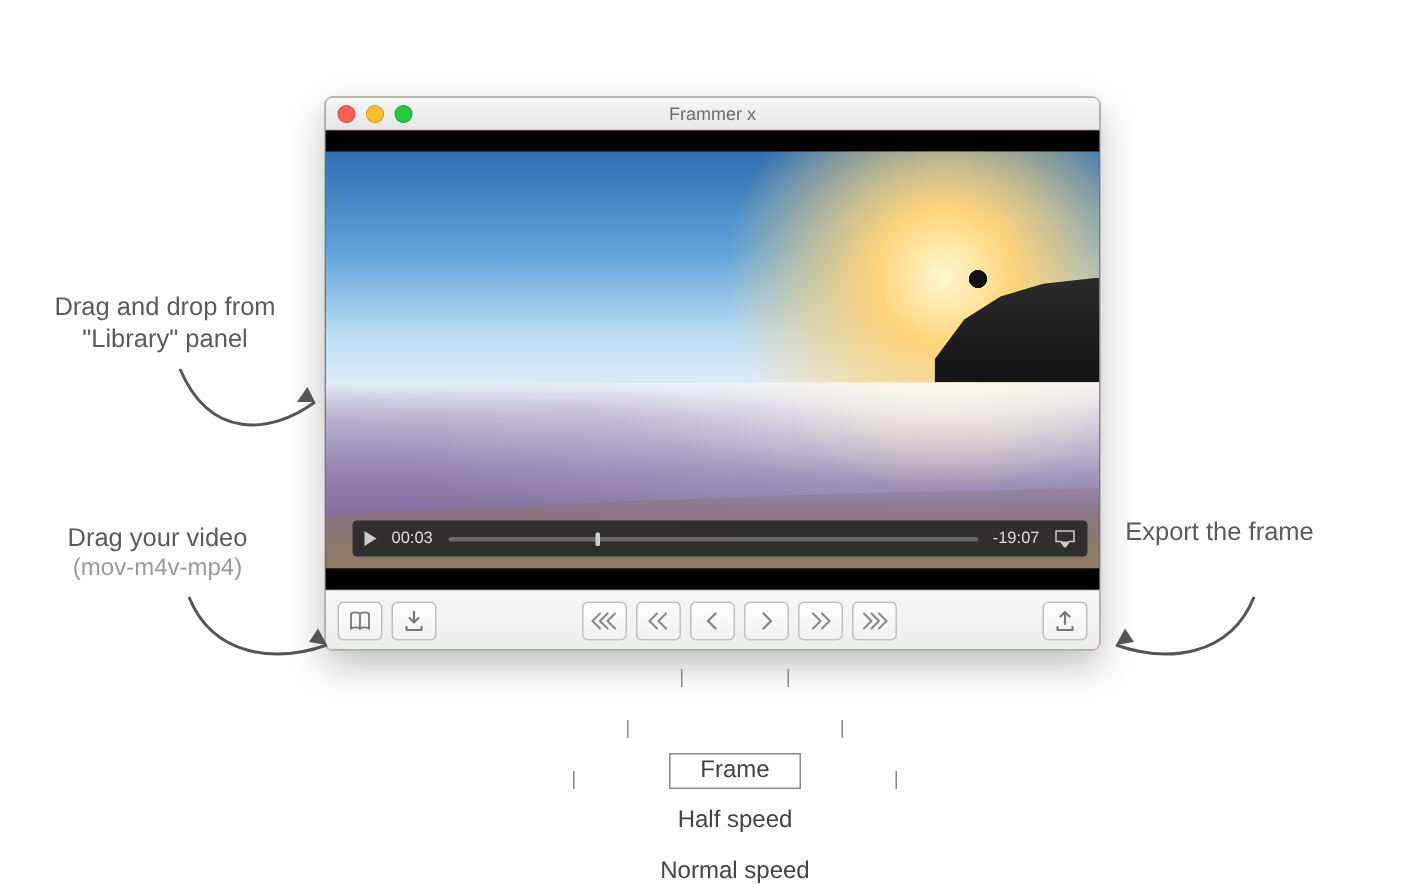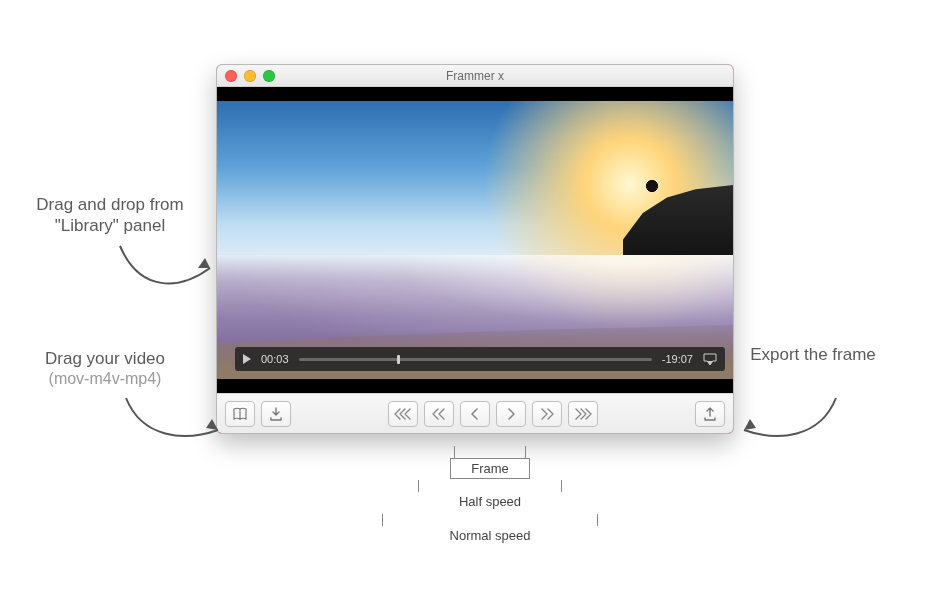--- a/index.html
+++ b/index.html
@@ -150,22 +150,23 @@
   .diagram-row {
     margin-top:10px;
     text-align:center;
     position:relative;
     height:24px;
   }
   .diagram-row .lbl {
     display:inline-block;
     border:1px solid #888;
     padding:2px 20px;
-    font-size:13px;
+    font-size:16px;
     background:#fff;
+    margin-top:44px;
   }
   .diagram-row.nob .lbl { border:none; padding:2px 0; }
   .bracket {
     position:absolute; top:-12px; height:12px;
     border-left:1px solid #888; border-right:1px solid #888;
   }
 </style>
 </head>
 <body>
 

